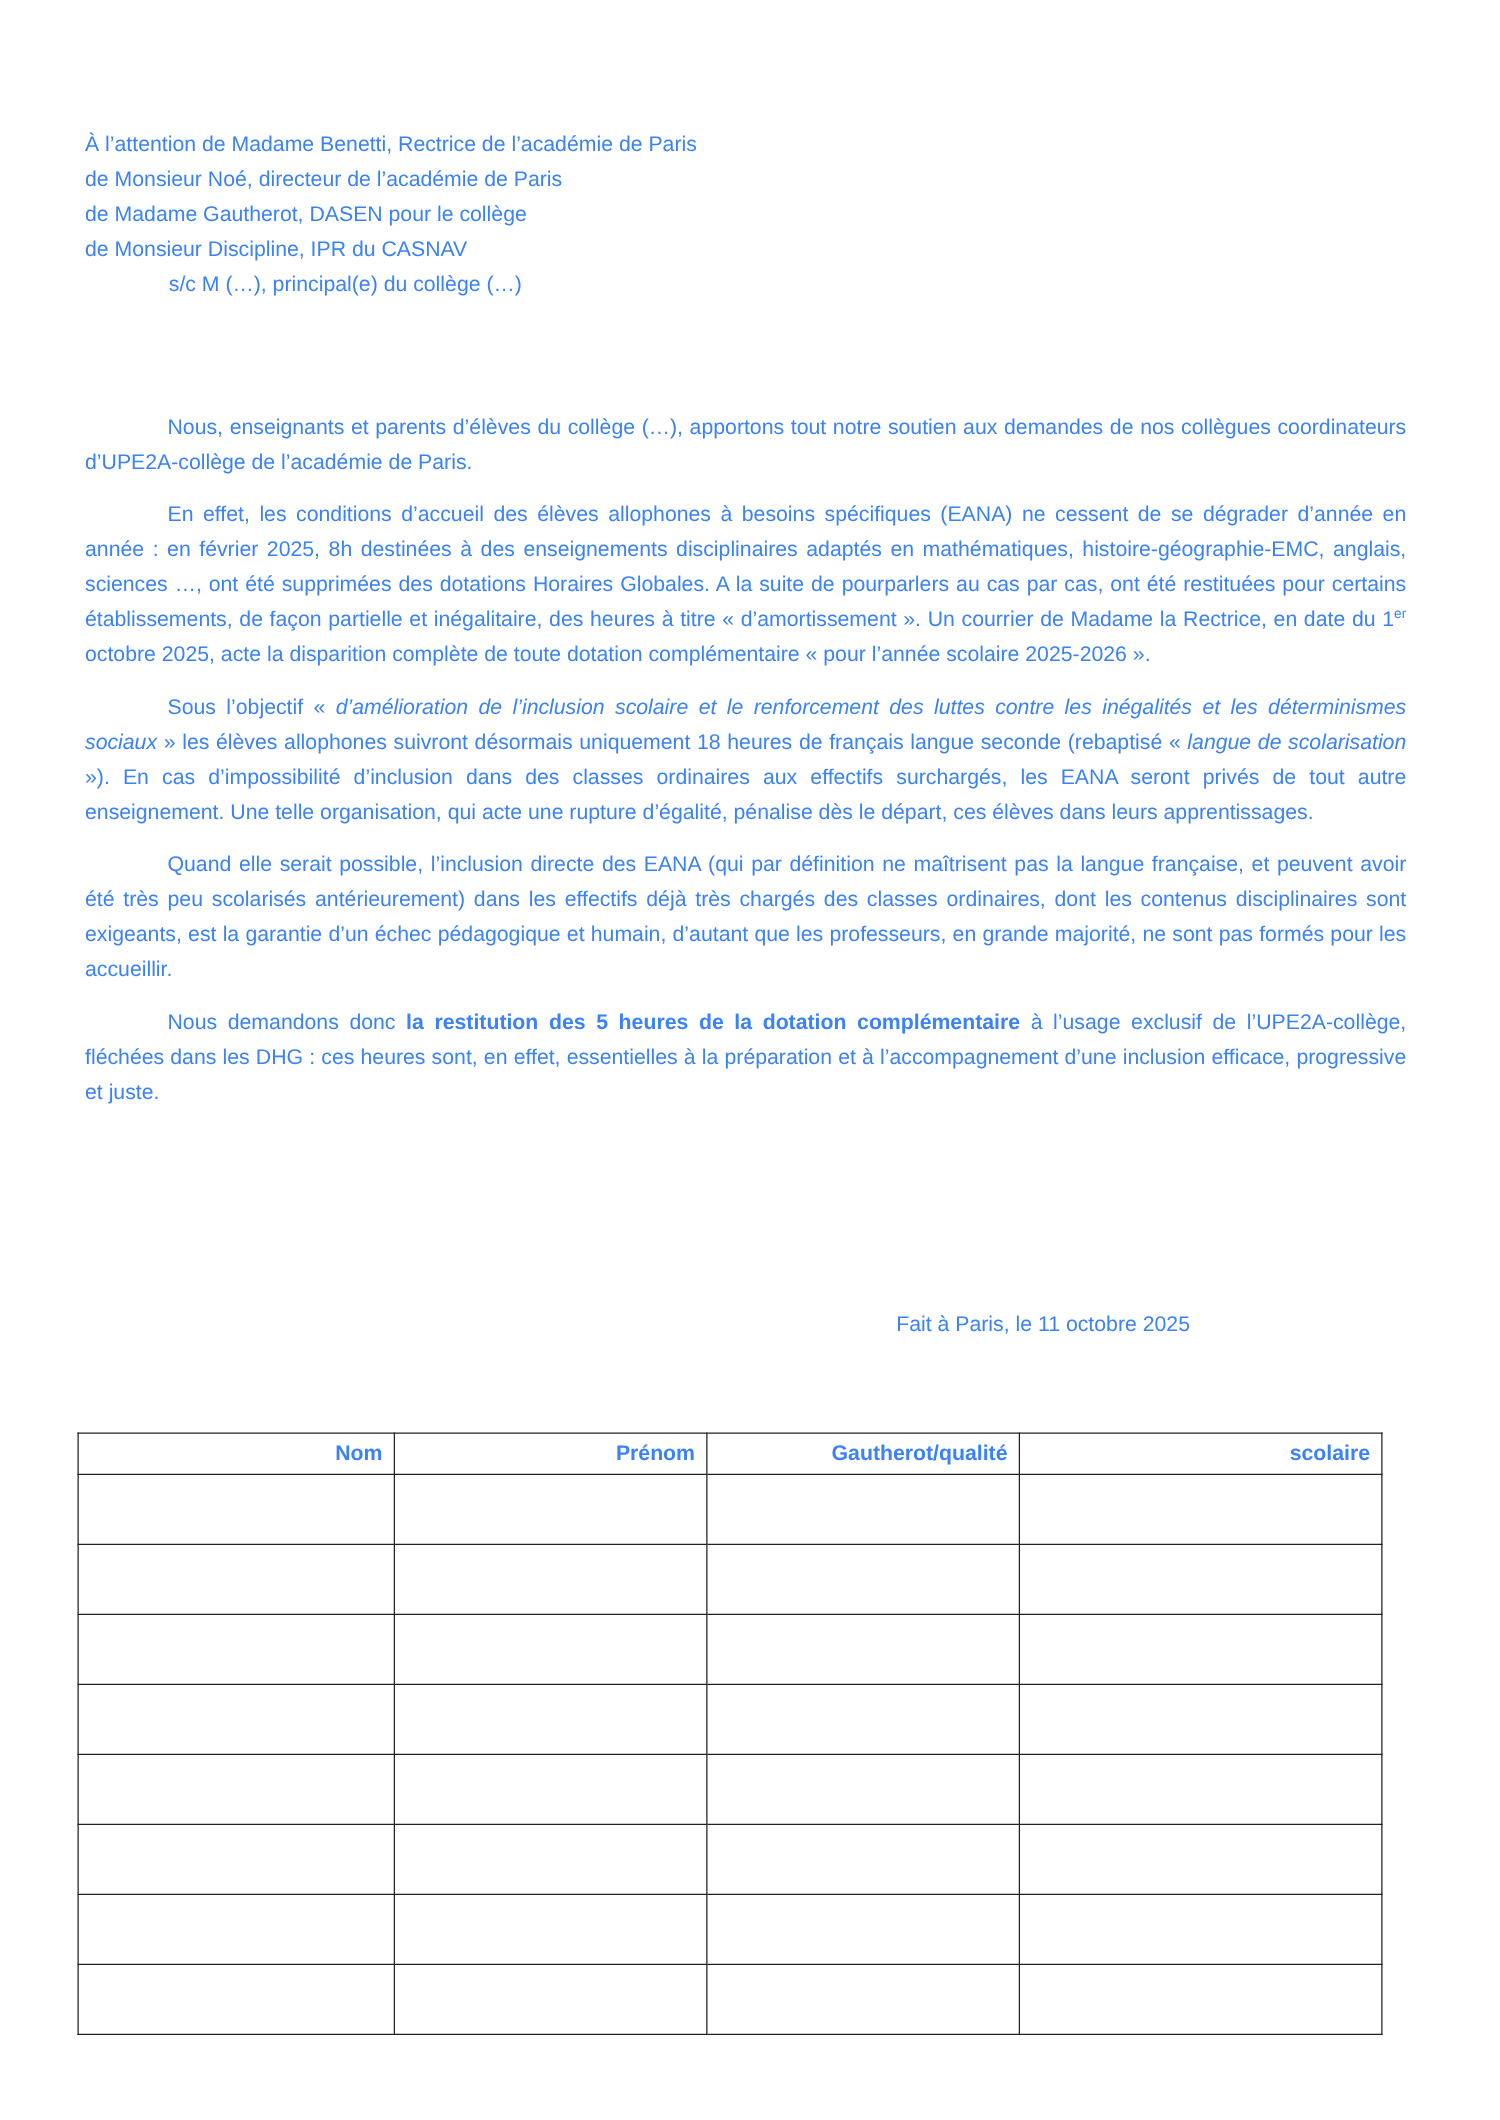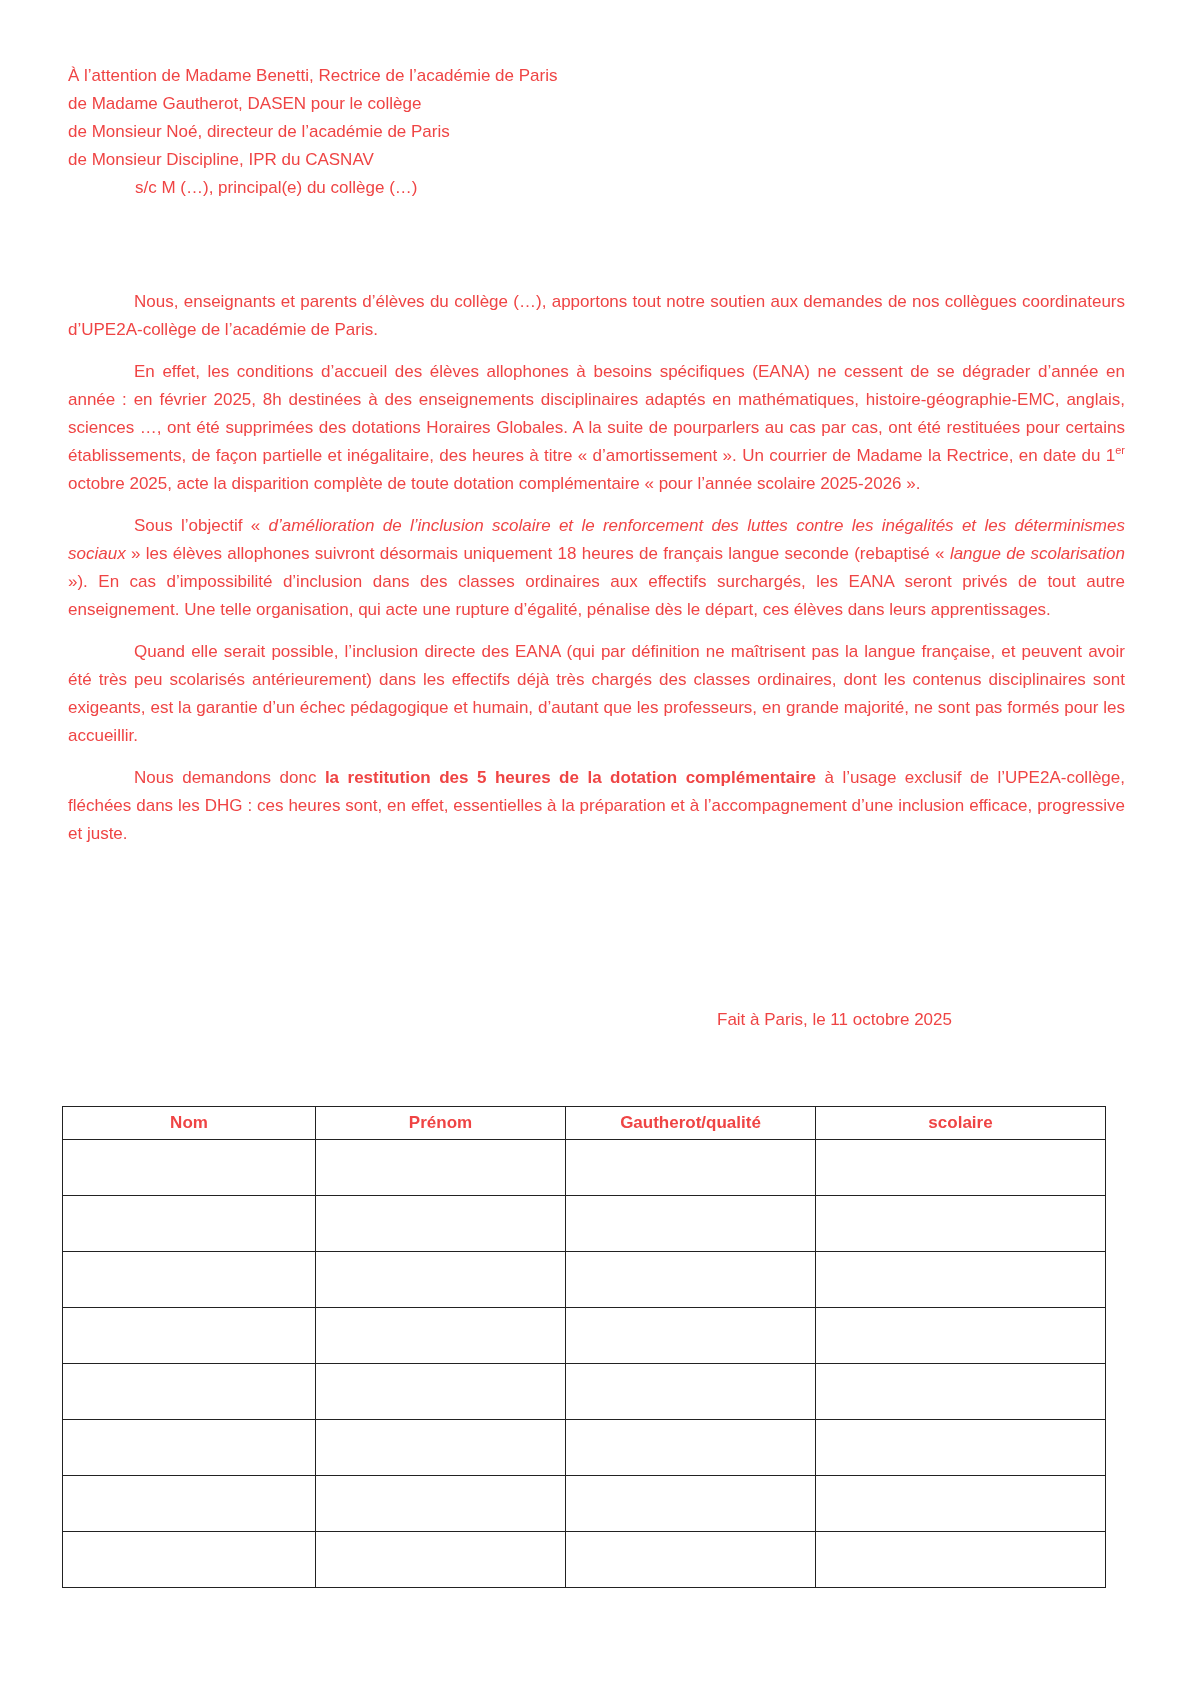--- a/index.html
+++ b/index.html
@@ -8,22 +8,23 @@
     background: #ffffff;
   }
   .page {
     position: relative;
     width: 1200px;
     height: 1588px;
     background: #ffffff;
     box-sizing: border-box;
     padding: 62px 75px 0 68px;
     font-family: "Liberation Sans", "DejaVu Sans", sans-serif;
-    color: #ef4444;
+    color: #3b82f6;
     overflow: hidden;
+    margin-top: 40px;
   }
   .recipients {
     font-size: 17px;
     line-height: 28px;
   }
   .recipient-line.indented {
     padding-left: 67px;
   }
   .paragraphs {
     margin-top: 86px;
@@ -56,41 +57,41 @@
     border-collapse: collapse;
     table-layout: fixed;
     font-size: 17px;
   }
   table.sig-table col.c1 { width: 253px; }
   table.sig-table col.c2 { width: 250px; }
   table.sig-table col.c3 { width: 250px; }
   table.sig-table col.c4 { width: 290px; }
   table.sig-table th {
     border: 1.5px solid #222222;
-    text-align: center;
+    text-align: right;
     font-weight: bold;
     padding: 2px 9px;
     height: 28px;
     vertical-align: middle;
   }
   table.sig-table td {
     border: 1.5px solid #222222;
     height: 55px;
     padding: 0 9px;
   }
 </style>
 </head>
 <body>
 
 <div class="page">
 
   <div class="recipients" id="recipients">
       <div class="recipient-line">À l’attention de Madame Benetti, Rectrice de l’académie de Paris</div>
+      <div class="recipient-line">de Monsieur Noé, directeur de l’académie de Paris</div>
       <div class="recipient-line">de Madame Gautherot, DASEN pour le collège</div>
-      <div class="recipient-line">de Monsieur Noé, directeur de l’académie de Paris</div>
       <div class="recipient-line">de Monsieur Discipline, IPR du CASNAV</div>
       <div class="recipient-line indented">s/c M (…), principal(e) du collège (…)</div>
     </div>
 
   <div class="paragraphs" id="paragraphs">
       <p class="para"><span>Nous, enseignants et parents d’élèves du collège (…), apportons tout notre soutien aux demandes de nos collègues coordinateurs d’UPE2A-collège de l’académie de Paris.</span></p>
       <p class="para"><span>En effet, les conditions d’accueil des élèves allophones à besoins spécifiques (EANA) ne cessent de se dégrader d’année en année : en février 2025, 8h destinées à des enseignements disciplinaires adaptés en mathématiques, histoire-géographie-EMC, anglais, sciences …, ont été supprimées des dotations Horaires Globales. A la suite de pourparlers au cas par cas, ont été restituées pour certains établissements, de façon partielle et inégalitaire, des heures à titre « d’amortissement ». Un courrier de Madame la Rectrice, en date du 1</span><sup>er</sup><span> octobre 2025, acte la disparition complète de toute dotation complémentaire « pour l’année scolaire 2025-2026 ».</span></p>
       <p class="para"><span>Sous l’objectif « </span><em>d’amélioration de l’inclusion scolaire et le renforcement des luttes contre les inégalités et les déterminismes sociaux</em><span> » les élèves allophones suivront désormais uniquement 18 heures de français langue seconde (rebaptisé « </span><em>langue de scolarisation</em><span> »). En cas d’impossibilité d’inclusion dans des classes ordinaires aux effectifs surchargés, les EANA seront privés de tout autre enseignement. Une telle organisation, qui acte une rupture d’égalité, pénalise dès le départ, ces élèves dans leurs apprentissages.</span></p>
       <p class="para"><span>Quand elle serait possible, l’inclusion directe des EANA (qui par définition ne maîtrisent pas la langue française, et peuvent avoir été très peu scolarisés antérieurement) dans les effectifs déjà très chargés des classes ordinaires, dont les contenus disciplinaires sont exigeants, est la garantie d’un échec pédagogique et humain, d’autant que les professeurs, en grande majorité, ne sont pas formés pour les accueillir.</span></p>
       <p class="para"><span>Nous demandons donc </span><strong>la restitution des 5 heures de la dotation complémentaire</strong><span> à l’usage exclusif de l’UPE2A-collège, fléchées dans les DHG : ces heures sont, en effet, essentielles à la préparation et à l’accompagnement d’une inclusion efficace, progressive et juste.</span></p>

